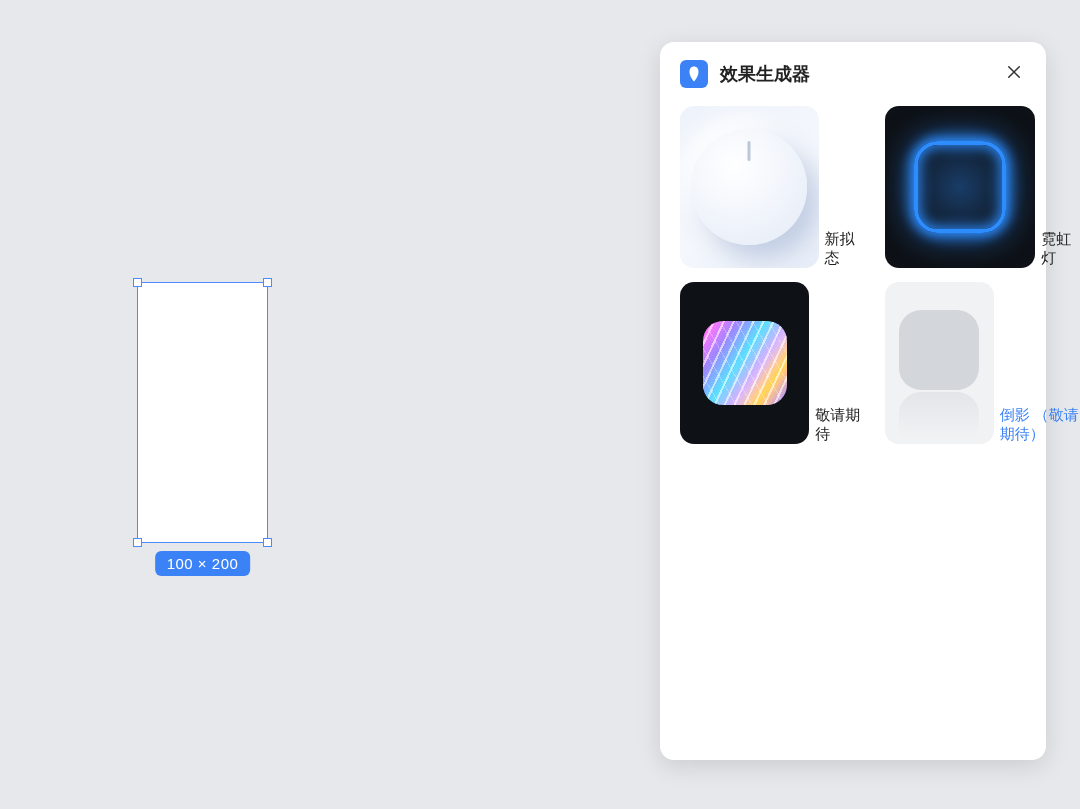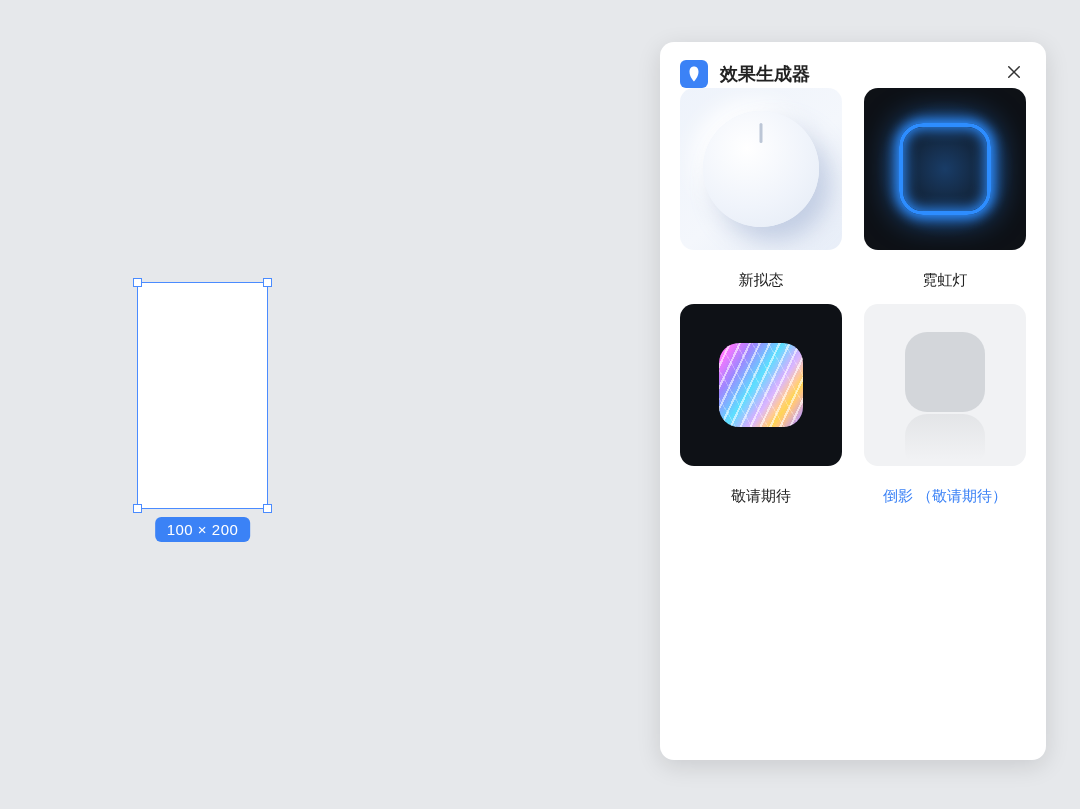--- a/index.html
+++ b/index.html
@@ -46,39 +46,39 @@
     left: 660px; top: 42px;
     width: 386px; height: 718px;
     background: #fff;
     border-radius: 14px;
     box-shadow: 0 6px 24px rgba(0,0,0,.12);
     padding: 18px 20px 0 20px;
   }
   .panel-head {
     display: flex; align-items: center;
     gap: 12px;
-    margin-bottom: 0;
+    margin-bottom: 18px;
   }
   .app-icon {
     width: 28px; height: 28px;
     border-radius: 6px;
     background: #3b82f6;
     display: grid; place-items: center;
   }
   .app-icon svg { width: 18px; height: 18px; }
   .panel-title { font-size: 18px; font-weight: 600; flex: 1; }
   .close-btn { width: 24px; height: 24px; display: grid; place-items: center; cursor: pointer; }
   .close-btn svg { width: 18px; height: 18px; stroke: #333; stroke-width: 2; }
 
   .grid {
     display: grid;
     grid-template-columns: 1fr 1fr;
     gap: 14px 22px;
   }
-  .cell { display: flex; flex-direction: column; align-items: center; gap: 21px; cursor: pointer; }
+  .cell { display: flex; flex-direction: row; align-items: flex-end; gap: 6px; cursor: pointer; }
   .tile { width: 162px; height: 162px; border-radius: 14px; position: relative; overflow: hidden; }
   .cell-label { font-size: 15px; color: #222; }
   .cell.disabled { cursor: default; }
   .cell.disabled .cell-label { color: #3b82f6; }
 
   
   .t-neu { background: linear-gradient(140deg,#eef3fb 0%,#f4f7fc 55%,#e8eef8 100%); }
   .t-neu .dial {
     position:absolute; left:50%; top:50%; transform:translate(-50%,-50%);
     width: 116px; height:116px; border-radius:50%;
@@ -142,21 +142,21 @@
   .t-reflect .mirror {
     position:absolute; left:50%; top:110px; transform:translateX(-50%);
     width:80px; height:48px; border-radius:22px 22px 10px 10px;
     background: linear-gradient(180deg,#d8dadd 0%, rgba(216,218,221,0) 95%);
     opacity:.55;
   }
 </style>
 </head>
 <body>
 
-<div class="sel" style="left:137px; top:282px; width:131px; height:227px;">
+<div class="sel" style="left:137px; top:282px; width:131px; height:261px;">
   <div class="handle h-tl"></div>
   <div class="handle h-tr"></div>
   <div class="handle h-bl"></div>
   <div class="handle h-br"></div>
   <div class="size-badge">100 × 200</div>
 </div>
 
 <div class="panel">
   <div class="panel-head">
     <span class="app-icon">

